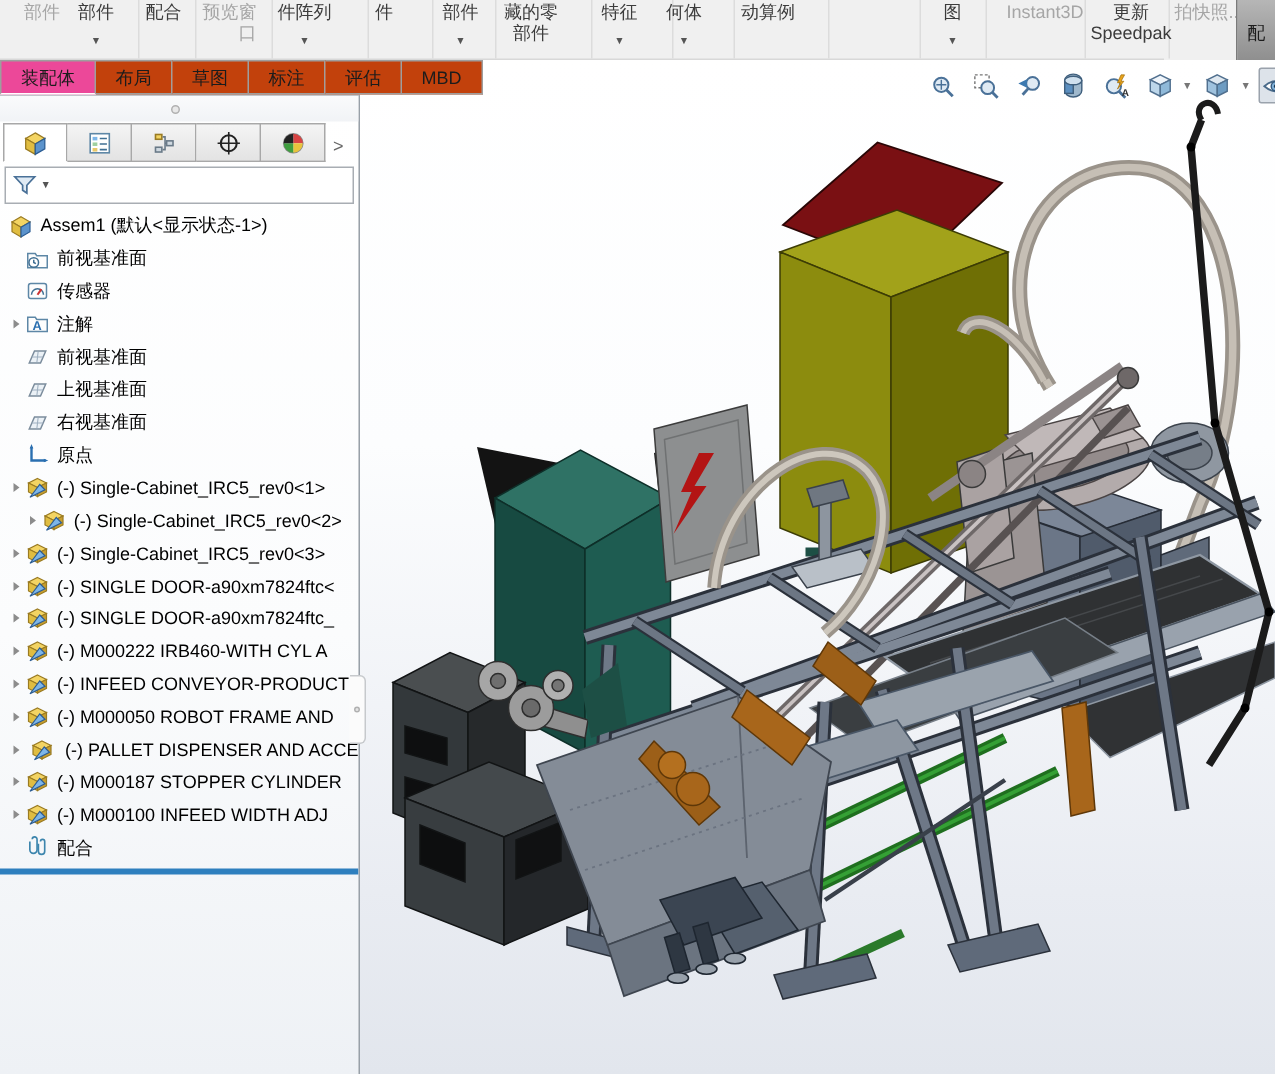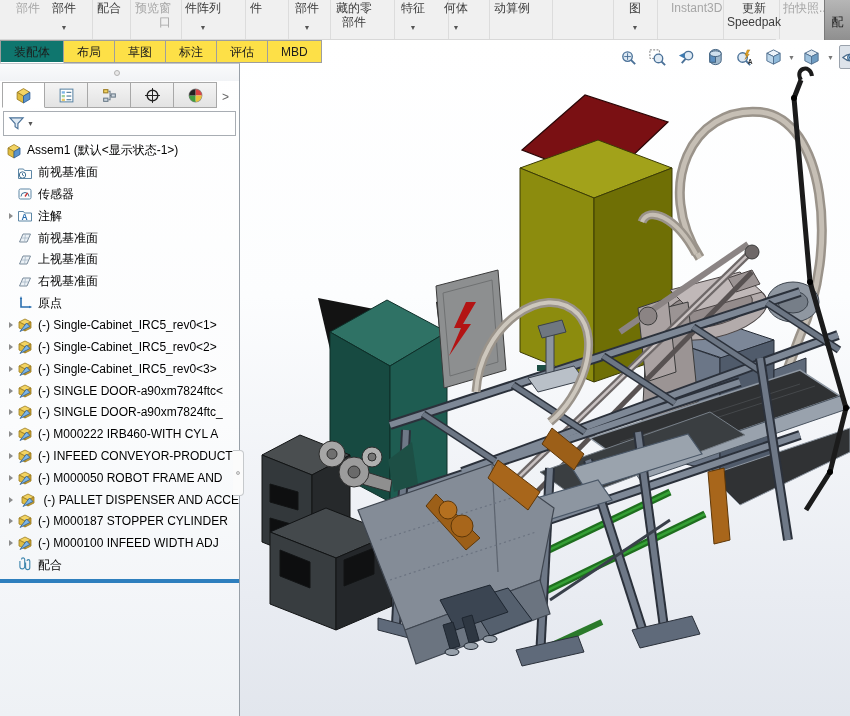--- a/index.html
+++ b/index.html
@@ -12,24 +12,24 @@
   
   #ribbon{position:absolute;left:0;top:0;width:776px;height:40px;background:#f0f0f0;border-bottom:1px solid #d8d8d8;}
   .rb-item{position:absolute;top:1px;text-align:center;color:#3c3c3c;font-size:12px;line-height:14px;white-space:nowrap;}
   .rb-item.gray{color:#a6a6a6;}
   .rb-arrow{font-size:7px;color:#555;line-height:7px;}
   .rb-sep{position:absolute;top:0;width:1px;height:39px;background:#dcdcdc;}
   #la-btn{position:absolute;right:0;top:0;width:26px;height:40px;background:linear-gradient(#b6b6b6,#8f8f8f);
     border-left:1px solid #7a7a7a;color:#1c1c1c;font-size:12px;text-align:center;padding-top:14px;}
   
   #tabbar{position:absolute;left:0;top:40px;height:23px;display:flex;z-index:6;}
-  .doc-tab{height:23px;padding:0 13px;font-size:12px;line-height:22px;color:#1c1c1c;background:#fde047;
+  .doc-tab{height:23px;padding:0 13px;font-size:12px;line-height:22px;color:#1c1c1c;background:#c2410c;
     border:1px solid #9e9e9e;border-left:none;white-space:nowrap;}
   .doc-tab:first-child{border-left:1px solid #9e9e9e;}
-  .doc-tab.active{background:#0f766e;border-bottom-color:#ffffff;}
+  .doc-tab.active{background:#ec4899;border-bottom-color:#ffffff;}
   
   #viewport{position:absolute;left:240px;top:40px;width:610px;height:676px;
     background:linear-gradient(to bottom,#ffffff 0%,#fcfdfe 38%,#e9ecf2 82%,#e2e6ed 100%);}
   #scene{position:absolute;left:0;top:0;width:610px;height:676px;}
   #headsup{position:absolute;top:5px;left:376px;display:flex;align-items:center;gap:5px;z-index:5;}
   .hu-btn{width:24px;height:24px;display:flex;align-items:center;justify-content:center;border-radius:2px;}
   .hu-btn svg{width:19px;height:19px;}
   .hu-btn.pressed{background:#dde3ea;border:1px solid #9aa2ac;}
   .hu-dd{font-size:7px;color:#777;margin-left:-2px;}
   
@@ -567,21 +567,21 @@
             <span class="tri"></span>
           </span>
           <span class="ticon"><svg viewBox="0 0 16 16">
               <polygon points="8,2 14,5 8,8 2,5" fill="#f3d463" stroke="#9a7b22" stroke-width="0.8"></polygon>
               <polygon points="2,5 8,8 8,14 2,11" fill="#e0bd41" stroke="#9a7b22" stroke-width="0.8"></polygon>
               <polygon points="8,8 14,5 14,11 8,14" fill="#c89e2c" stroke="#9a7b22" stroke-width="0.8"></polygon>
               <path d="M3,14.5 L9.5,6 L13,9.5 Z" fill="#7db6e8" stroke="#2c5d94" stroke-width="0.8"></path>
             </svg></span>
           <span>(-) Single-Cabinet_IRC5_rev0&lt;1&gt;</span>
         </div>
-        <div class="tree-row" style="padding-left: 4px;">
+        <div class="tree-row" style="padding-left: 4px; justify-content: center;">
           <span class="slot">
             <span class="tri"></span>
           </span>
           <span class="ticon"><svg viewBox="0 0 16 16">
               <polygon points="8,2 14,5 8,8 2,5" fill="#f3d463" stroke="#9a7b22" stroke-width="0.8"></polygon>
               <polygon points="2,5 8,8 8,14 2,11" fill="#e0bd41" stroke="#9a7b22" stroke-width="0.8"></polygon>
               <polygon points="8,8 14,5 14,11 8,14" fill="#c89e2c" stroke="#9a7b22" stroke-width="0.8"></polygon>
               <path d="M3,14.5 L9.5,6 L13,9.5 Z" fill="#7db6e8" stroke="#2c5d94" stroke-width="0.8"></path>
             </svg></span>
           <span>(-) Single-Cabinet_IRC5_rev0&lt;2&gt;</span>

